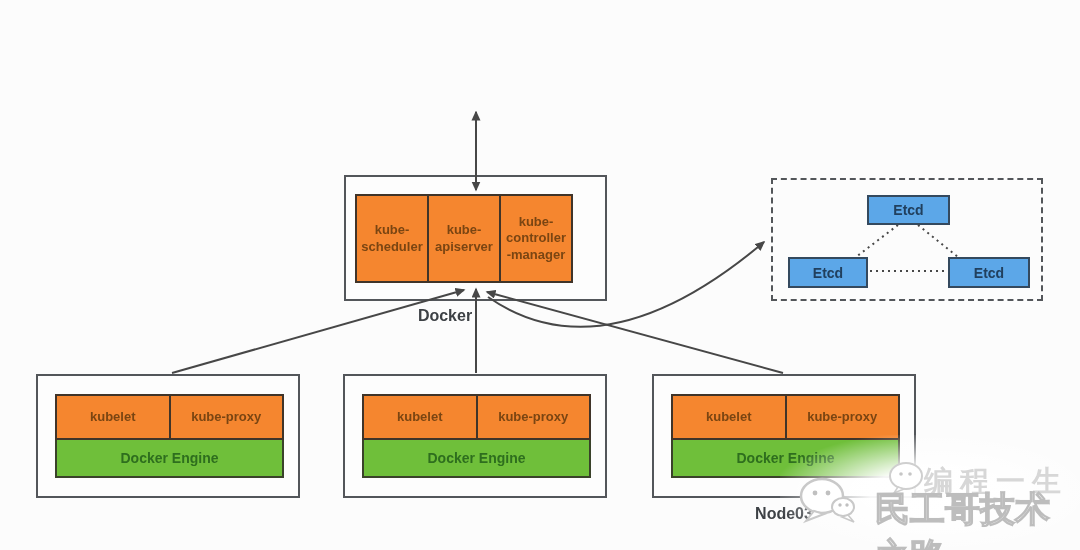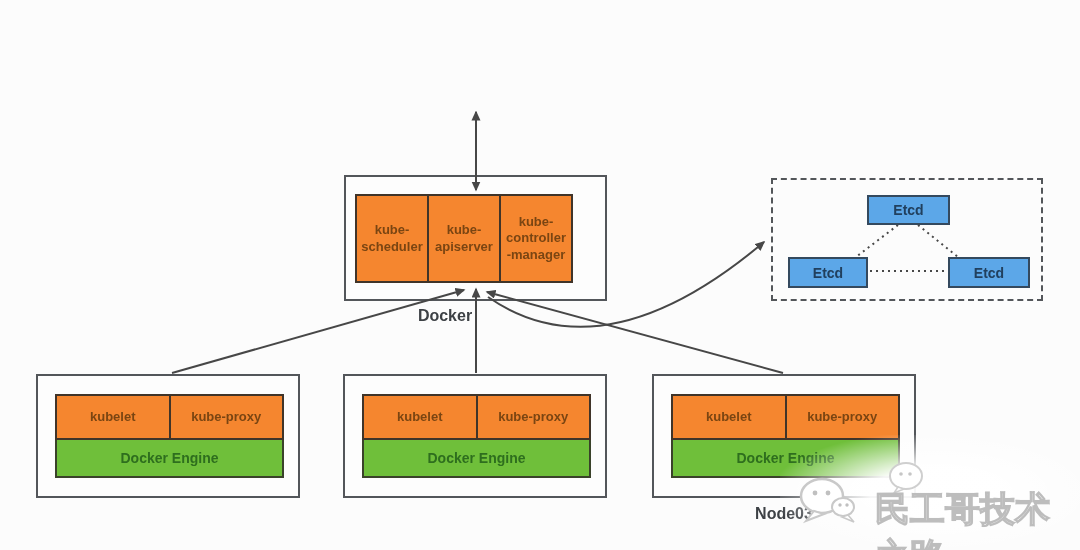--- a/index.html
+++ b/index.html
@@ -159,20 +159,21 @@
 
   <div id="watermark">
     <div class="wm-glow"></div>
 
     <svg class="wm-bubble" style="left:886px;top:461px;" width="40" height="34" viewBox="0 0 40 34">
       <ellipse cx="20" cy="15" rx="16" ry="13" fill="#ffffff" stroke="#cfcfcf" stroke-width="2"></ellipse>
       <path d="M12 26 L8 32 L18 28 Z" fill="#ffffff" stroke="#cfcfcf" stroke-width="1.5"></path>
       <circle cx="15" cy="13" r="1.8" fill="#c6c6c6"></circle>
       <circle cx="24" cy="13" r="1.8" fill="#c6c6c6"></circle>
     </svg>
+    <span class="wm-brand">编程一生</span>
 
     <svg class="wm-bubble" style="left:796px;top:476px;" width="60" height="50" viewBox="0 0 60 50">
       <ellipse cx="26" cy="20" rx="21" ry="17" fill="#ffffff" stroke="#c9c9c9" stroke-width="2.5"></ellipse>
       <path d="M18 35 L10 45 L28 38 Z" fill="#ffffff" stroke="#c9c9c9" stroke-width="2"></path>
       <ellipse cx="47" cy="31" rx="11" ry="9" fill="#ffffff" stroke="#c9c9c9" stroke-width="2"></ellipse>
       <path d="M52 39 L58 46 L46 41 Z" fill="#ffffff" stroke="#c9c9c9" stroke-width="1.5"></path>
       <circle cx="19" cy="17" r="2.4" fill="#c0c0c0"></circle>
       <circle cx="32" cy="17" r="2.4" fill="#c0c0c0"></circle>
       <circle cx="44" cy="29" r="1.7" fill="#c0c0c0"></circle>
       <circle cx="51" cy="29" r="1.7" fill="#c0c0c0"></circle>

